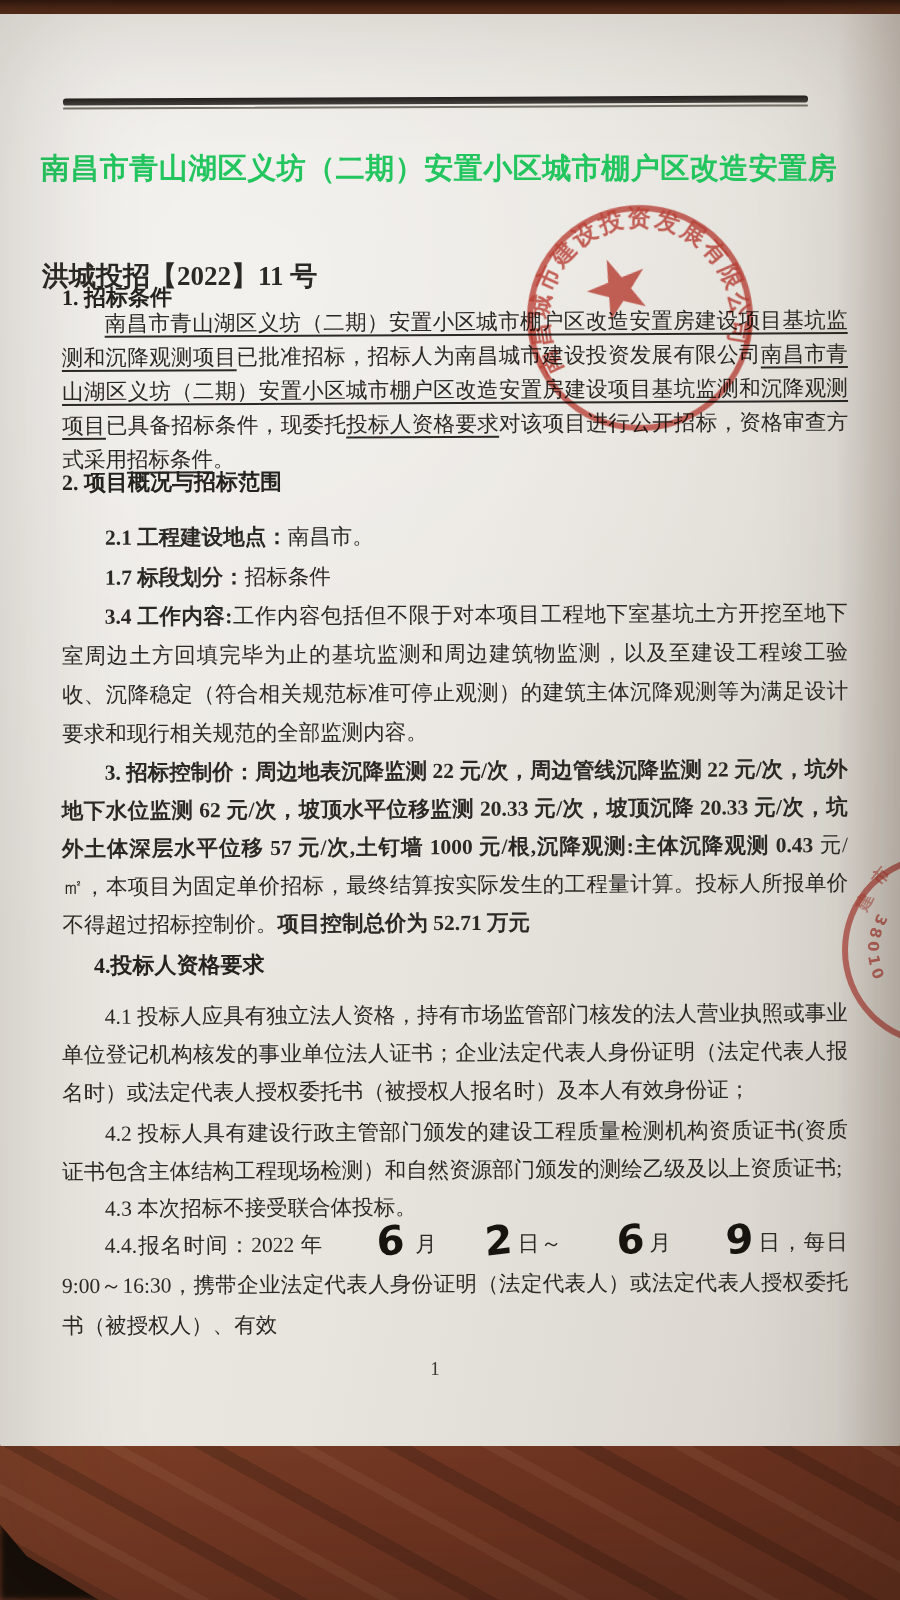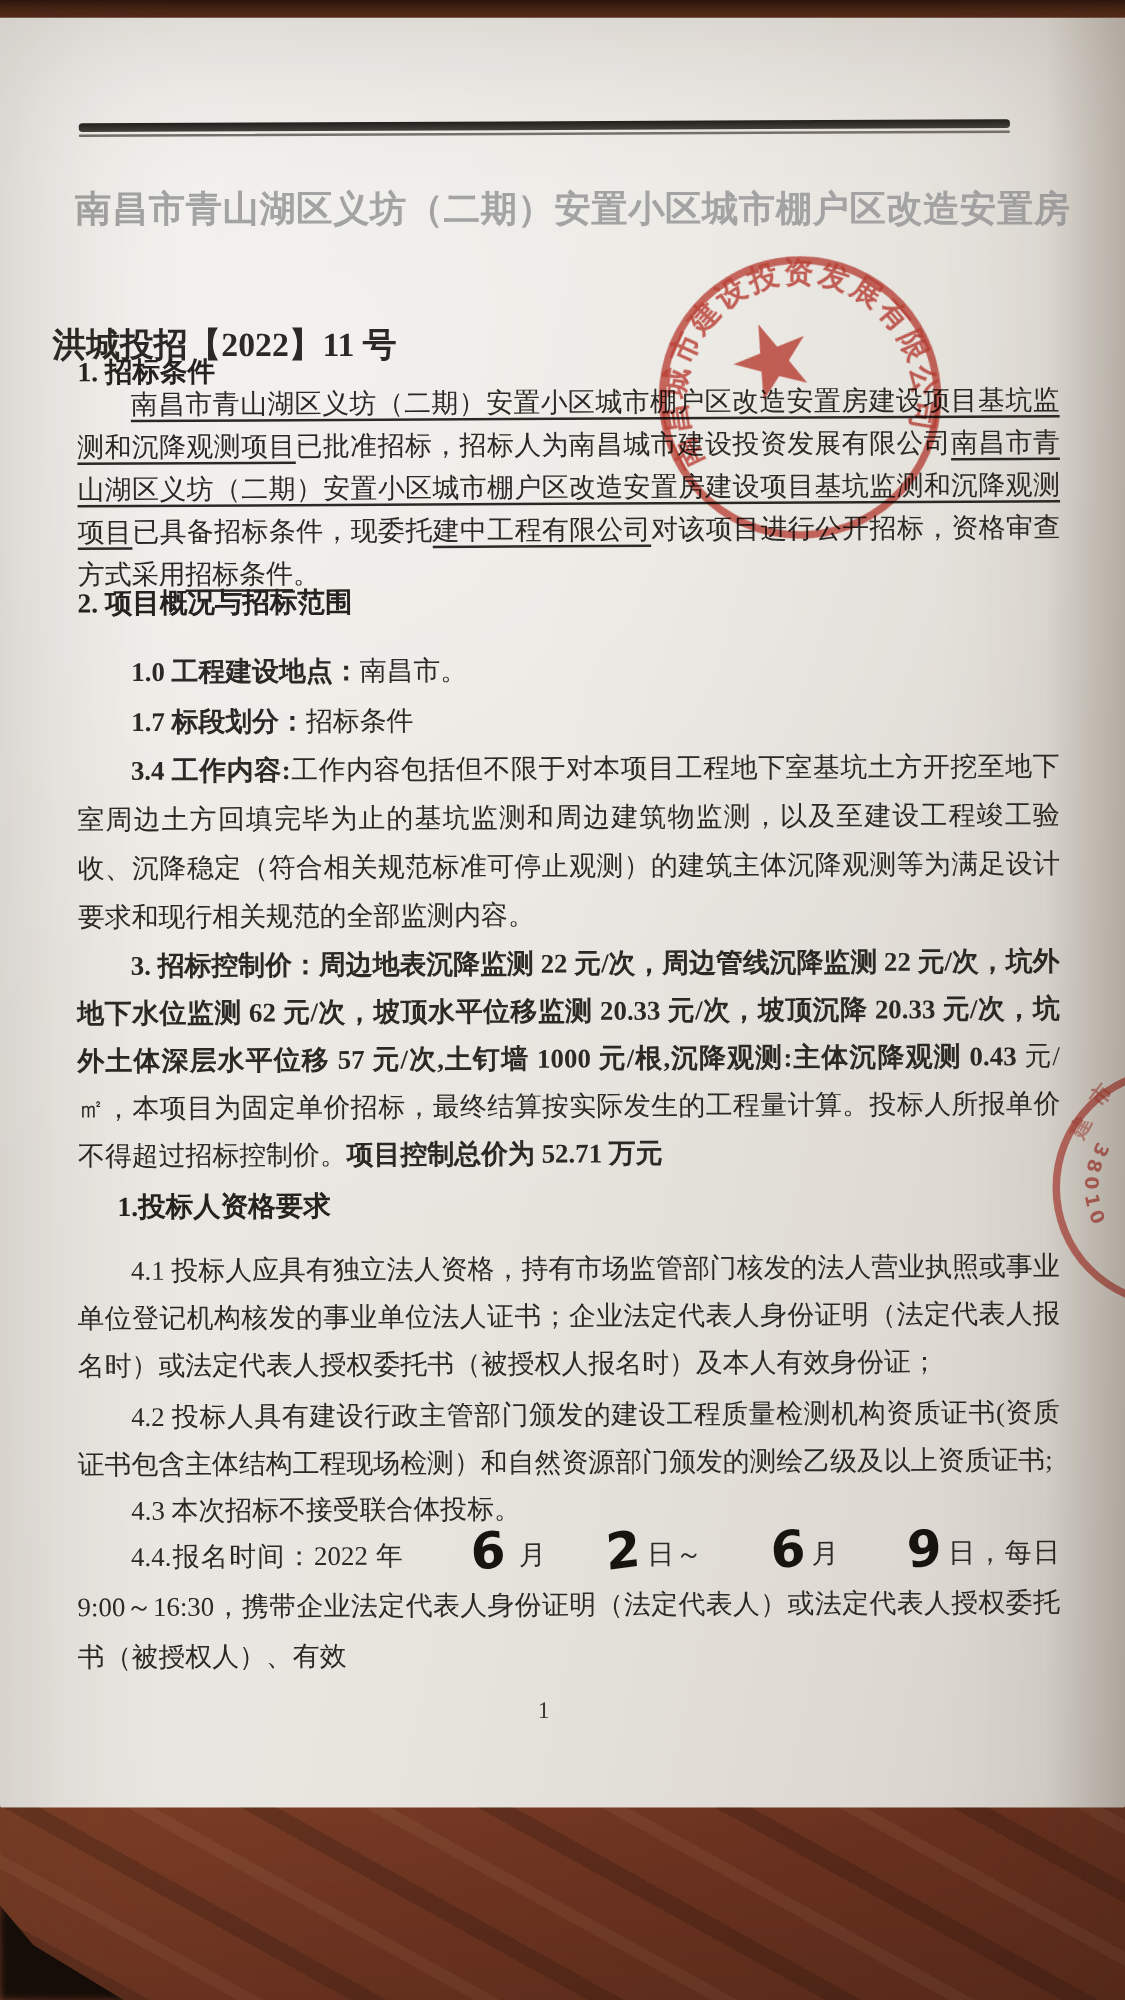--- a/index.html
+++ b/index.html
@@ -35,22 +35,22 @@
       radial-gradient(130% 85% at 28% 18%, rgba(255,255,255,0.40) 0%, rgba(255,255,255,0) 60%),
       linear-gradient(102deg,#edebe6 0%,#e8e5df 48%,#ddd9d2 82%,#d2cec7 100%);
     box-shadow:0 10px 22px rgba(0,0,0,0.55);
     border-radius:0 0 3px 3px;
   }
   
   .rule{position:absolute;left:63px;top:97px;width:745px;transform:rotate(-0.25deg);}
   .rule-thick{height:7px;background:linear-gradient(180deg,#22201d,#45423d);border-radius:3px;}
   .rule-thin{height:2px;margin-top:2px;background:#767269;border-radius:2px;}
   .title{
-    position:absolute;left:60px;top:146px;width:810px;
-    font-size:29px;font-weight:bold;line-height:44px;letter-spacing:0.5px;color:#a3a3a3;
+    position:absolute;left:34px;top:146px;width:810px;text-align:center;
+    font-size:29px;font-weight:bold;line-height:44px;letter-spacing:0.5px;color:#22c55e;
   }
   .docnum{
     position:absolute;left:42px;top:258px;width:810px;
     font-size:27px;font-weight:bold;color:#2b2925;
   }
   .textcol{position:absolute;left:62px;width:786px;transform:rotate(-0.3deg);}
   .h-num{font-size:22px;font-weight:bold;color:#25231f;}
   .para{
     font-size:21.5px;line-height:34px;text-align:justify;color:#2b2925;
     text-indent:2em;margin:0;
@@ -95,34 +95,34 @@
 
   <div class="title">
     <div>南昌市青山湖区义坊（二期）安置小区城市棚户区改造安置房</div>
   </div>
   <div class="docnum">洪城投招【2022】11 号</div>
 
   <div class="textcol" style="top:281px;">
     <span class="h-num">1. 招标条件</span>
   </div>
 
-  <p class="textcol para" style="top:305px;"><span class=" u">南昌市青山湖区义坊（二期）安置小区城市棚户区改造安置房建设项目基坑监测和沉降观测项目</span><span class="">已批准招标，招标人为南昌城市建设投资发展有限公司</span><span class=" u">南昌市青山湖区义坊（二期）安置小区城市棚户区改造安置房建设项目基坑监测和沉降观测项目</span><span class="">已具备招标条件，现委托</span><span class=" u">建中工程有限公司</span><span class="">对该项目进行公开招标，资格审查方式采用</span><span class=" u">招标条件</span><span class="">。</span></p>
+  <p class="textcol para" style="top:305px;"><span class=" u">南昌市青山湖区义坊（二期）安置小区城市棚户区改造安置房建设项目基坑监测和沉降观测项目</span><span class="">已批准招标，招标人为南昌城市建设投资发展有限公司</span><span class=" u">南昌市青山湖区义坊（二期）安置小区城市棚户区改造安置房建设项目基坑监测和沉降观测项目</span><span class="">已具备招标条件，现委托</span><span class=" u">投标人资格要求</span><span class="">对该项目进行公开招标，资格审查方式采用</span><span class=" u">招标条件</span><span class="">。</span></p>
 
   <div class="textcol" style="top:466px;">
     <span class="h-num">2. 项目概况与招标范围</span>
   </div>
 
-  <p class="textcol para" style="top:519px;"><span class=" b">1.0 工程建设地点：</span><span class="">南昌市。</span></p>
+  <p class="textcol para" style="top:519px;"><span class=" b">2.1 工程建设地点：</span><span class="">南昌市。</span></p>
   <p class="textcol para" style="top:559px;"><span class=" b">1.7 标段划分：</span><span class="">招标条件</span></p>
   <p class="textcol para lh39" style="top:596px;"><span class=" b">3.4 工作内容:</span><span class="">工作内容包括但不限于对本项目工程地下室基坑土方开挖至地下室周边土方回填完毕为止的基坑监测和周边建筑物监测，以及至建设工程竣工验收、沉降稳定（符合相关规范标准可停止观测）的建筑主体沉降观测等为满足设计要求和现行相关规范的全部监测内容。</span></p>
 
   <p class="textcol para lh38" style="top:752px;"><span class=" b">3. 招标控制价：周边地表沉降监测 22 元/次，周边管线沉降监测 22 元/次，坑外地下水位监测 62 元/次，坡顶水平位移监测 20.33 元/次，坡顶沉降 20.33 元/次，坑外土体深层水平位移 57 元/次,土钉墙 1000 元/根,沉降观测:主体沉降观测 0.43 </span><span class="">元/㎡，本项目为固定单价招标，最终结算按实际发生的工程量计算。投标人所报单价不得超过招标控制价。</span><span class=" b">项目控制总价为 52.71 万元</span></p>
 
   <div class="textcol" style="top:949px;text-indent:2em;">
-    <span class="h-num">1.投标人资格要求</span>
+    <span class="h-num">4.投标人资格要求</span>
   </div>
 
   <p class="textcol para lh38" style="top:996px;"><span class="">4.1 投标人应具有独立法人资格，持有市场监管部门核发的法人营业执照或事业单位登记机构核发的事业单位法人证书；企业法定代表人身份证明（法定代表人报名时）或法定代表人授权委托书（被授权人报名时）及本人有效身份证；</span></p>
   <p class="textcol para lh38" style="top:1113px;"><span class="">4.2 投标人具有建设行政主管部门颁发的建设工程质量检测机构资质证书(资质证书包含主体结构工程现场检测）和自然资源部门颁发的测绘乙级及以上资质证书;</span></p>
   <p class="textcol para" style="top:1190px;"><span class="">4.3 本次招标不接受联合体投标。</span></p>
   <p class="textcol para lh40" style="top:1224px;"><span class="">4.4.报名时间：2022 年 </span><span class=" hw">6</span><span class=""> 月</span><span class=" hw">2</span><span class="">日～ </span><span class=" hw">6</span><span class="">月 </span><span class=" hw">9</span><span class="">日，每日 9:00～16:30，携带企业法定代表人身份证明（法定代表人）或法定代表人授权委托书（被授权人）、有效</span></p>
 
   <div class="pageno">1</div>
 
   <svg class="seal seal-main" viewBox="0 0 250 250">

